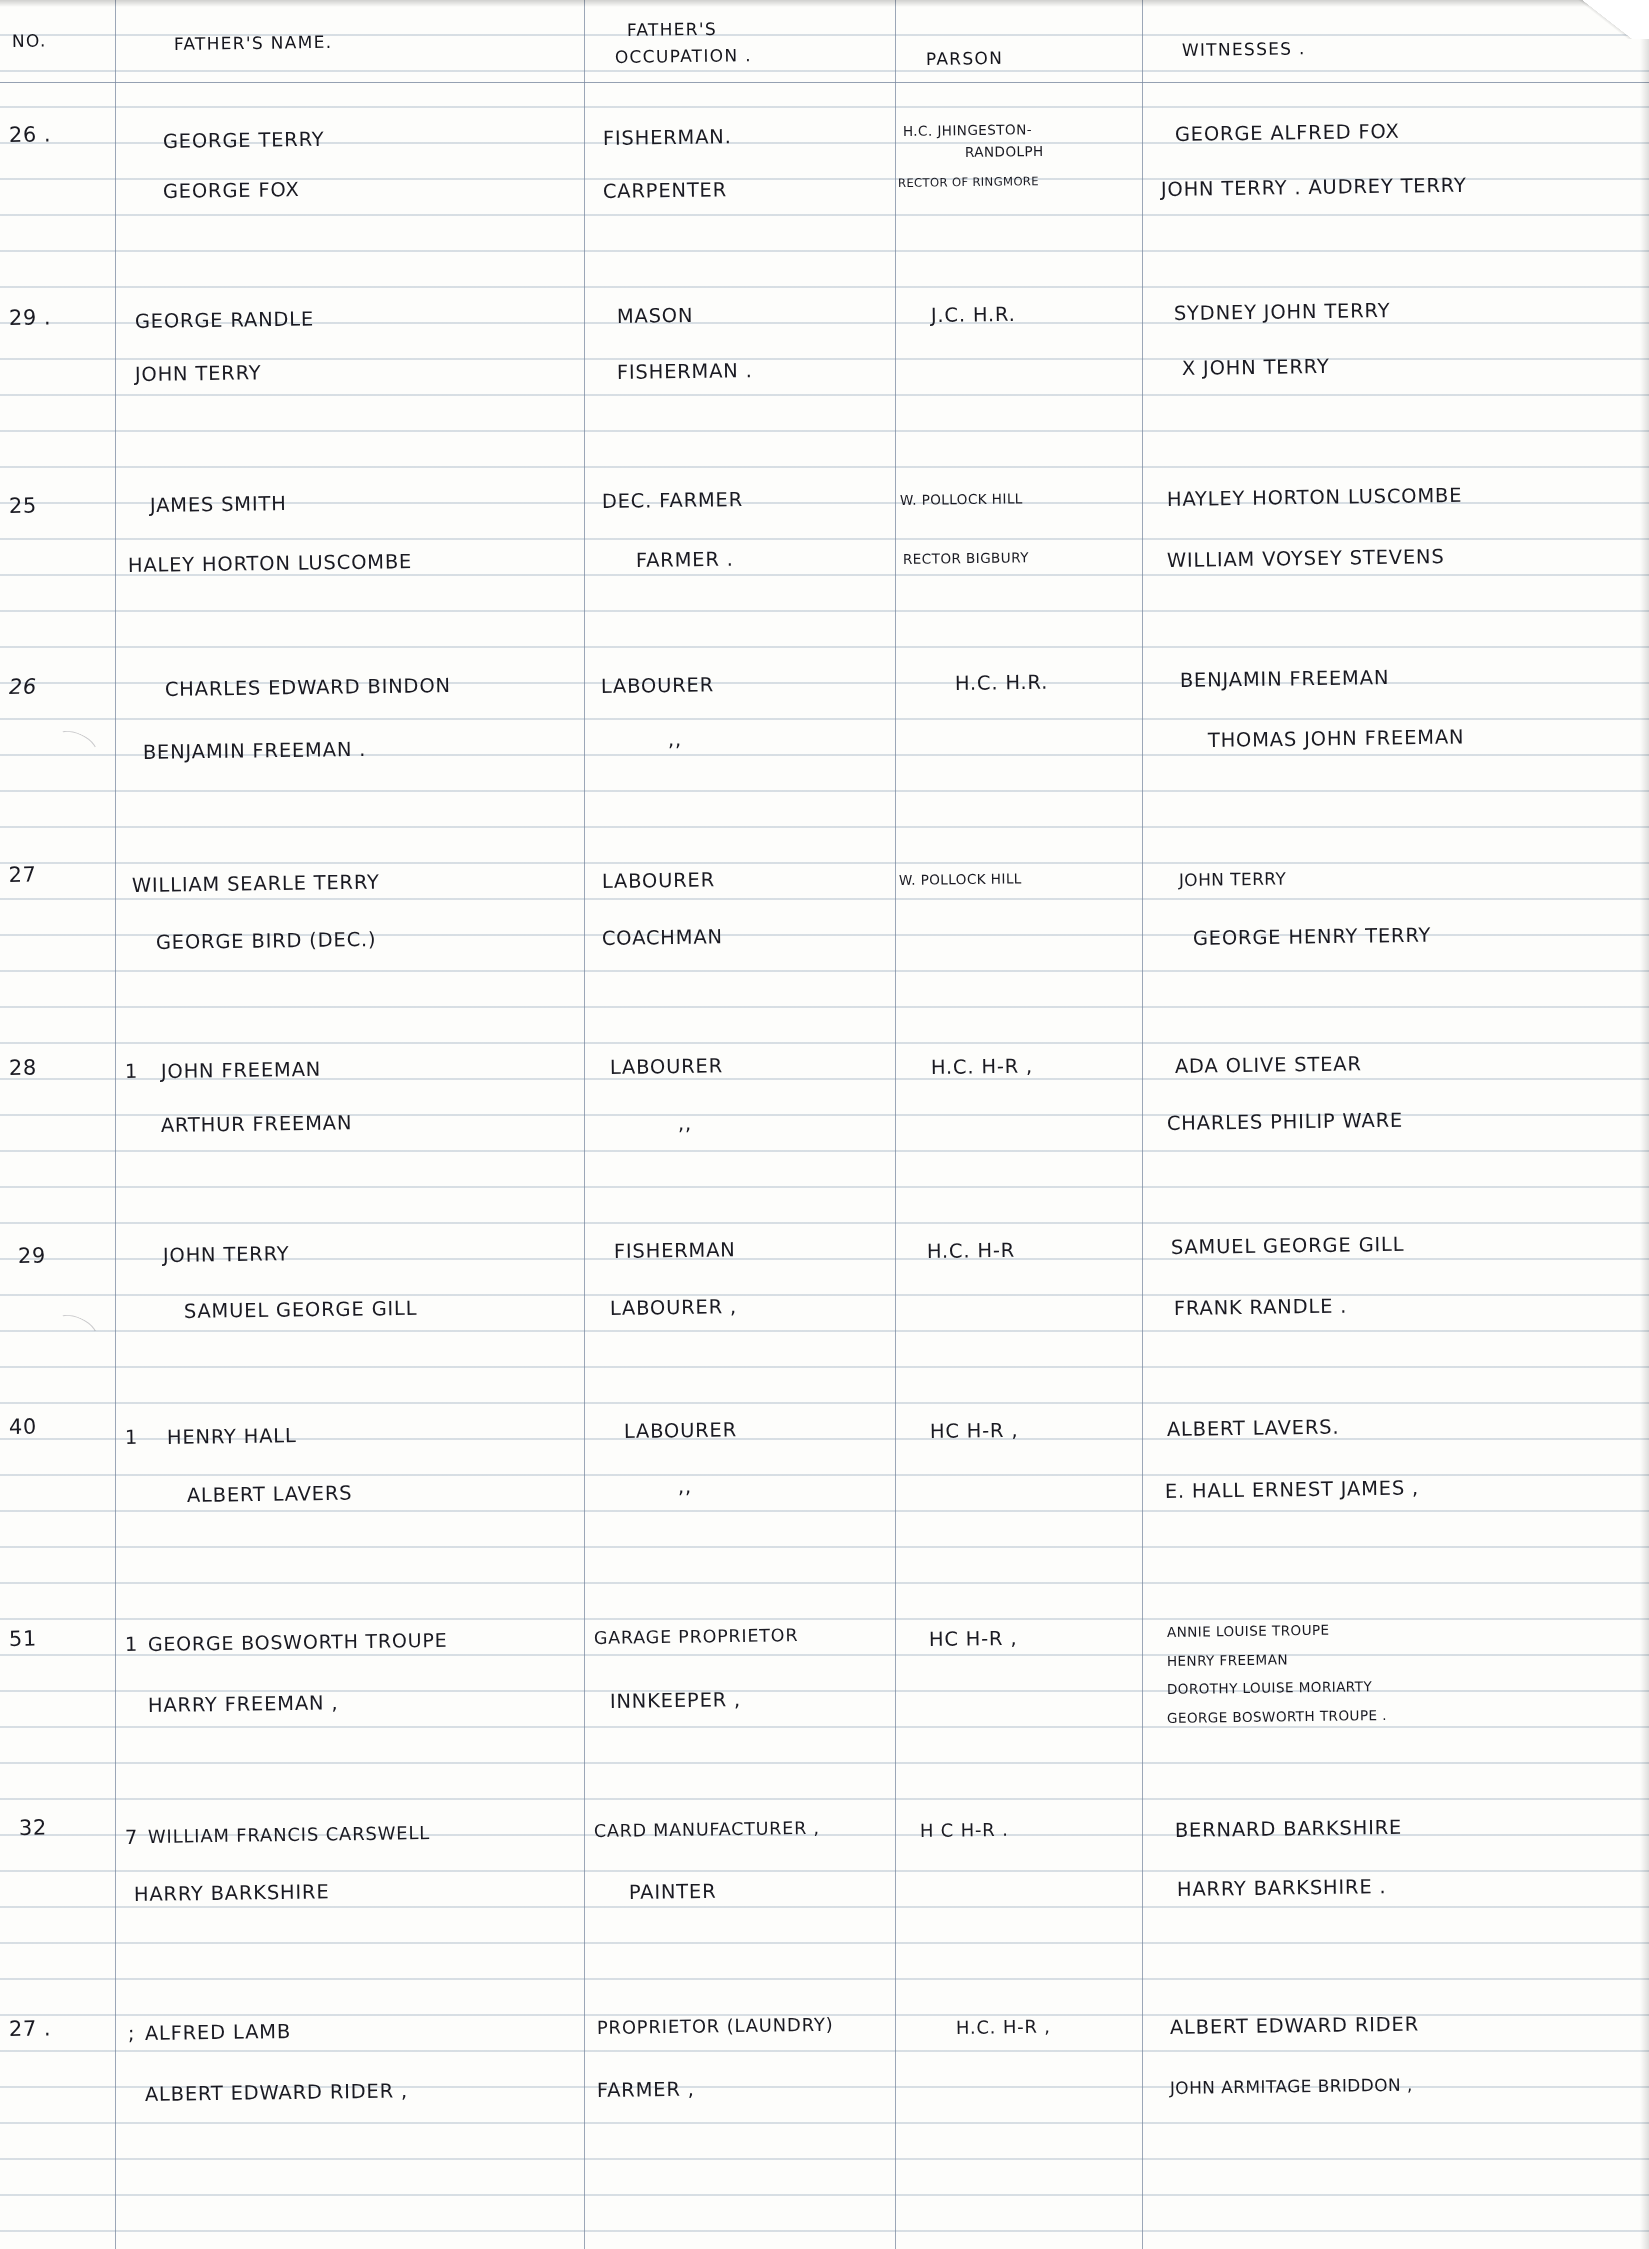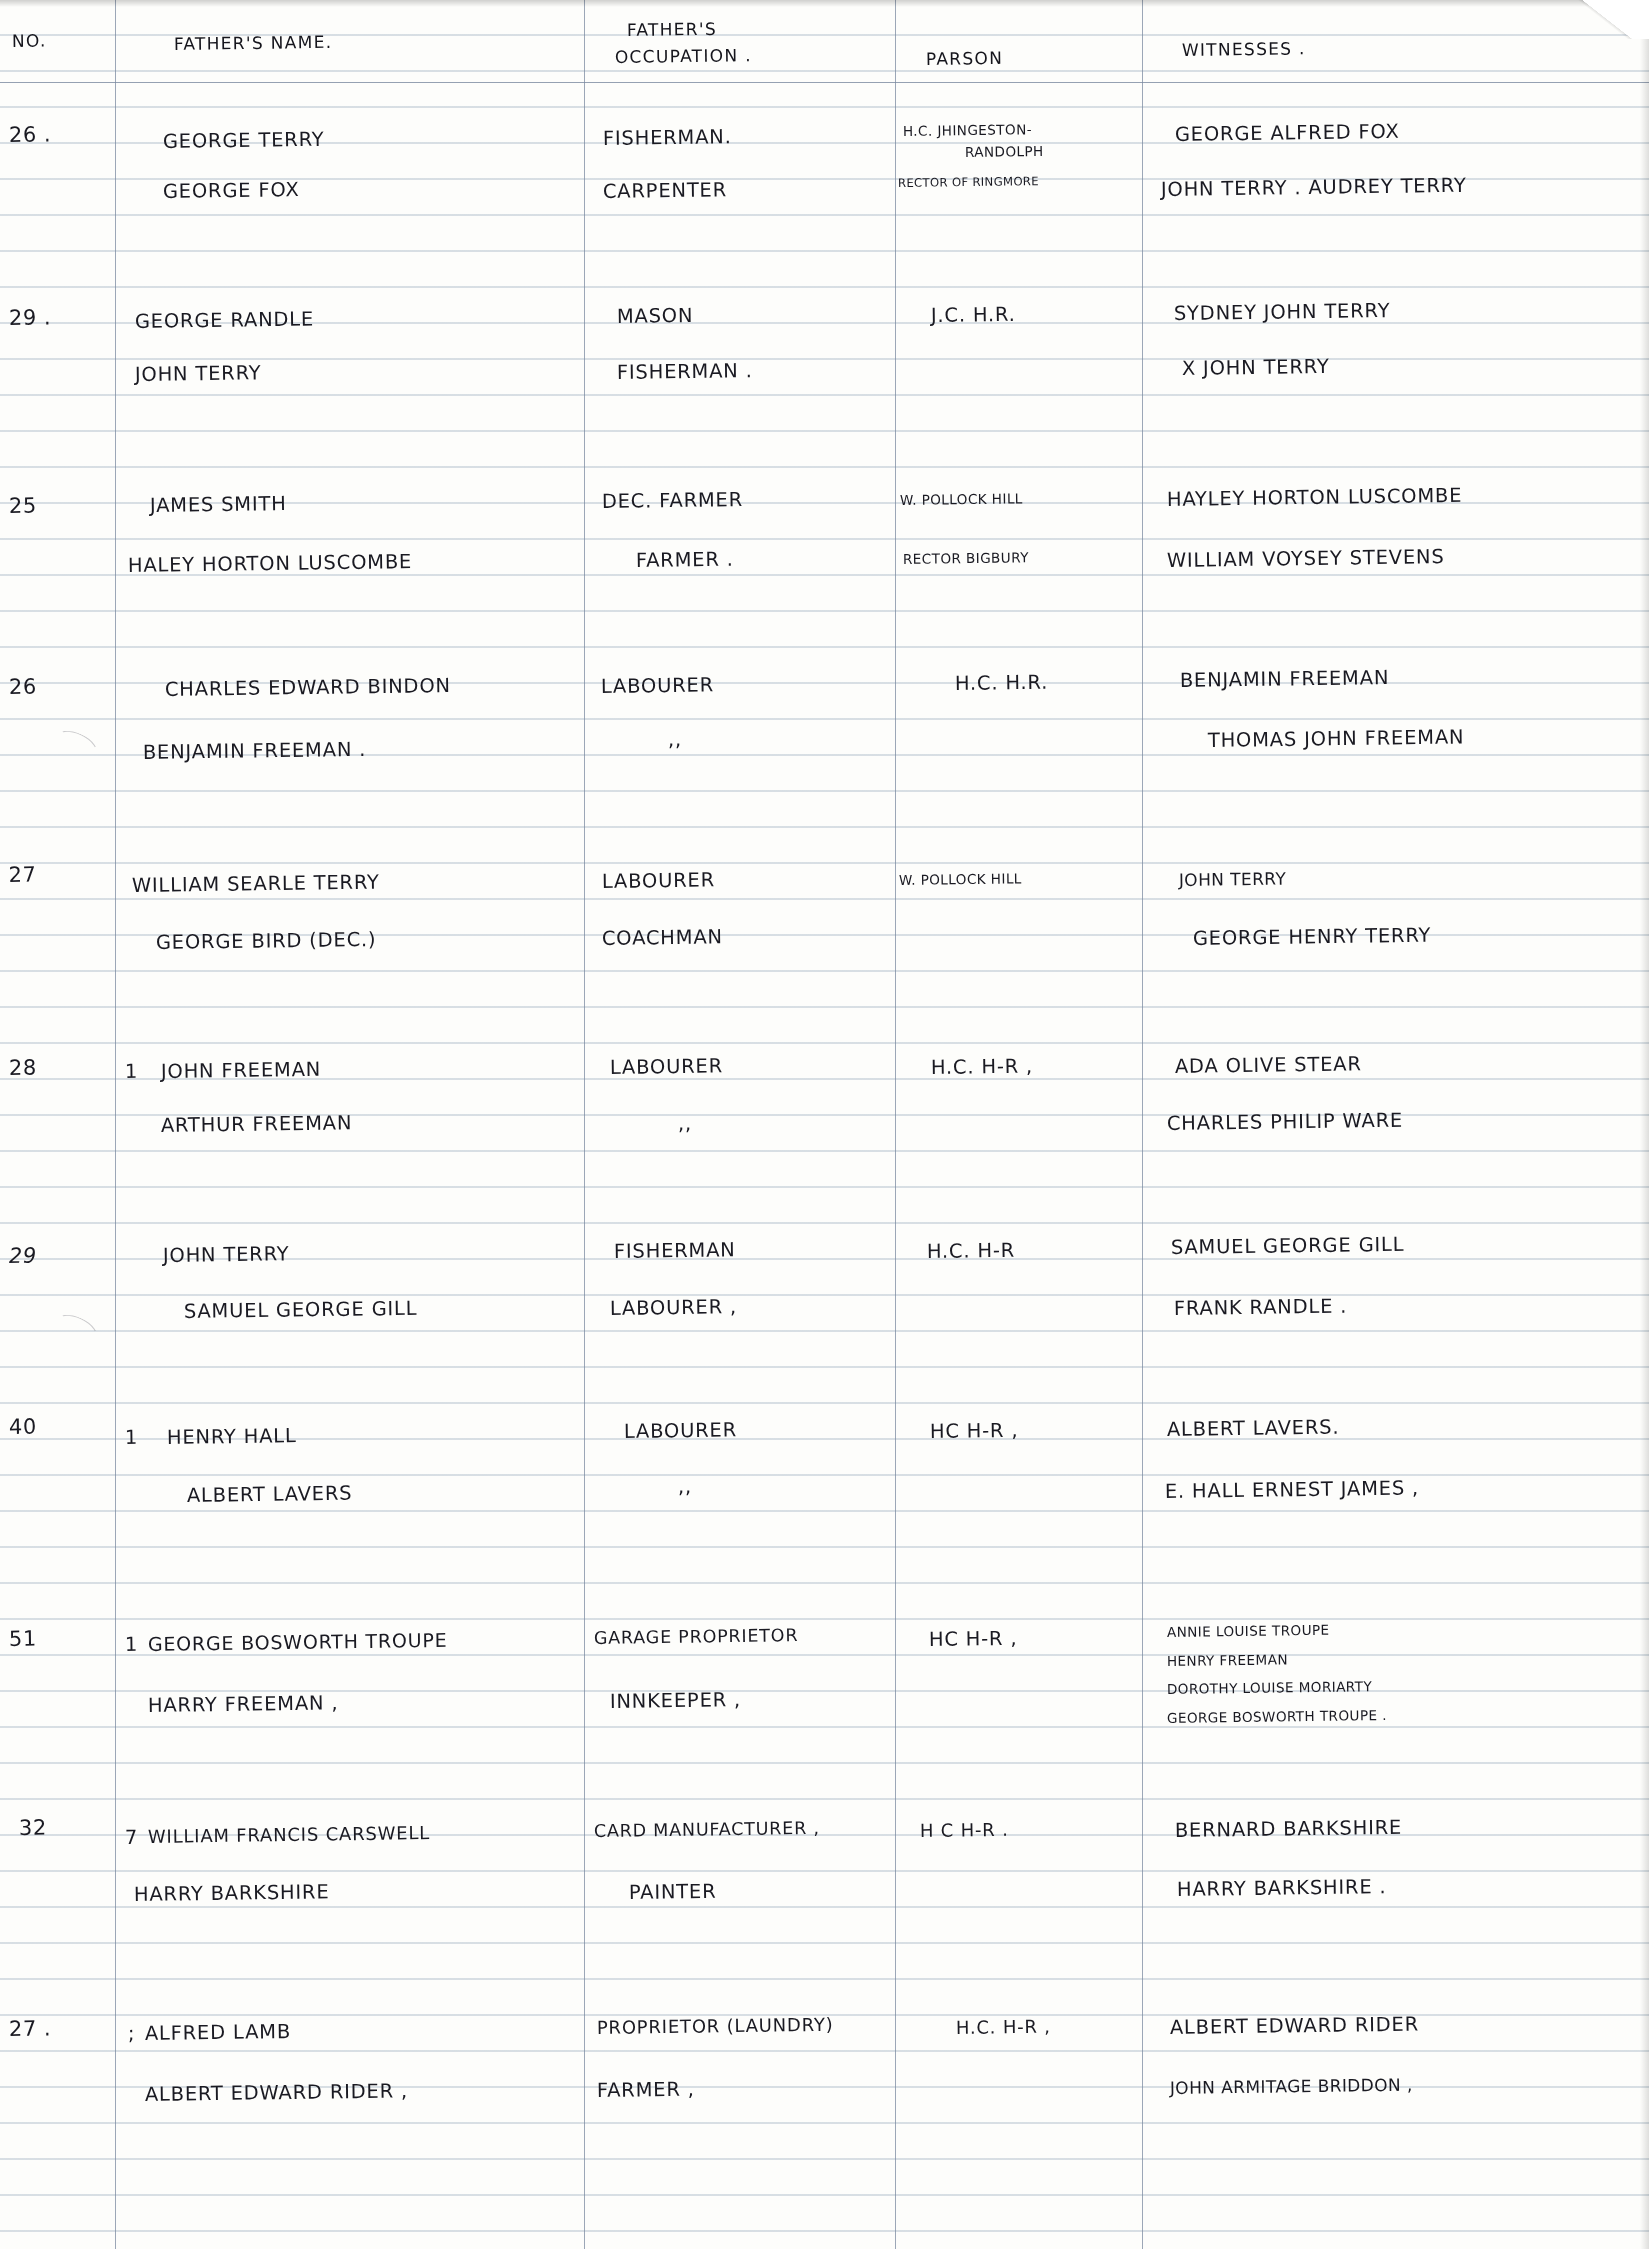--- a/index.html
+++ b/index.html
@@ -160,21 +160,21 @@
   <div class="hand num tilt1" style="left:9px; top:494px;">25</div>
   <div class="hand cellline tilt1" style="left:150px; top:494px;">JAMES SMITH</div>
   <div class="hand cellline tilt1" style="left:128px; top:554px;">HALEY HORTON LUSCOMBE</div>
   <div class="hand cellline tilt1" style="left:602px; top:490px;">DEC. FARMER</div>
   <div class="hand cellline tilt1" style="left:636px; top:549px;">FARMER .</div>
   <div class="hand small tilt1" style="left:900px; top:492px;">W. POLLOCK HILL</div>
   <div class="hand small tilt1" style="left:903px; top:551px;">RECTOR BIGBURY</div>
   <div class="hand cellline tilt1" style="left:1167px; top:488px;">HAYLEY HORTON LUSCOMBE</div>
   <div class="hand cellline tilt1" style="left:1167px; top:549px;">WILLIAM VOYSEY STEVENS</div>
 
-  <div class="hand num tilt1" style="left:9px; top:675px;">26</div>
+  <div class="hand num tilt1" style="left:9px; top:675px;font-style:italic;">26</div>
   <div class="hand cellline tilt1" style="left:165px; top:678px;">CHARLES EDWARD BINDON</div>
   <div class="hand cellline tilt1" style="left:143px; top:741px;">BENJAMIN FREEMAN .</div>
   <div class="hand cellline tilt1" style="left:601px; top:675px;">LABOURER</div>
   <div class="hand cellline tilt1" style="left:668px; top:728px;">,,</div>
   <div class="hand cellline tilt1" style="left:955px; top:672px;">H.C. H.R.</div>
   <div class="hand cellline tilt1" style="left:1180px; top:669px;">BENJAMIN FREEMAN</div>
   <div class="hand cellline tilt1" style="left:1208px; top:729px;">THOMAS JOHN FREEMAN</div>
 
   <div class="hand num tilt2" style="left:9px; top:863px;">27</div>
   <div class="hand cellline tilt1" style="left:132px; top:874px;">WILLIAM SEARLE TERRY</div>
@@ -188,21 +188,21 @@
   <div class="hand num tilt1" style="left:9px; top:1056px;">28</div>
   <div class="hand cellline tilt1" style="left:125px; top:1060px;">1</div>
   <div class="hand cellline tilt1" style="left:161px; top:1060px;">JOHN FREEMAN</div>
   <div class="hand cellline tilt1" style="left:161px; top:1114px;">ARTHUR FREEMAN</div>
   <div class="hand cellline tilt1" style="left:610px; top:1056px;">LABOURER</div>
   <div class="hand cellline tilt1" style="left:678px; top:1112px;">,,</div>
   <div class="hand cellline tilt1" style="left:931px; top:1056px;">H.C. H-R ,</div>
   <div class="hand cellline tilt1" style="left:1175px; top:1055px;">ADA OLIVE STEAR</div>
   <div class="hand cellline tilt1" style="left:1167px; top:1112px;">CHARLES PHILIP WARE</div>
 
-  <div class="hand num tilt1" style="left:9px; top:1244px;font-style:italic;">29</div>
+  <div class="hand num tilt1" style="left:18px; top:1244px;">29</div>
   <div class="hand cellline tilt1" style="left:163px; top:1244px;">JOHN TERRY</div>
   <div class="hand cellline tilt1" style="left:184px; top:1300px;">SAMUEL GEORGE GILL</div>
   <div class="hand cellline tilt1" style="left:614px; top:1240px;">FISHERMAN</div>
   <div class="hand cellline tilt1" style="left:610px; top:1297px;">LABOURER ,</div>
   <div class="hand cellline tilt1" style="left:927px; top:1240px;">H.C. H-R</div>
   <div class="hand cellline tilt1" style="left:1171px; top:1236px;">SAMUEL GEORGE GILL</div>
   <div class="hand cellline tilt1" style="left:1174px; top:1297px;">FRANK RANDLE .</div>
 
   <div class="hand num tilt1" style="left:9px; top:1415px;">40</div>
   <div class="hand cellline tilt1" style="left:125px; top:1426px;">1</div>

